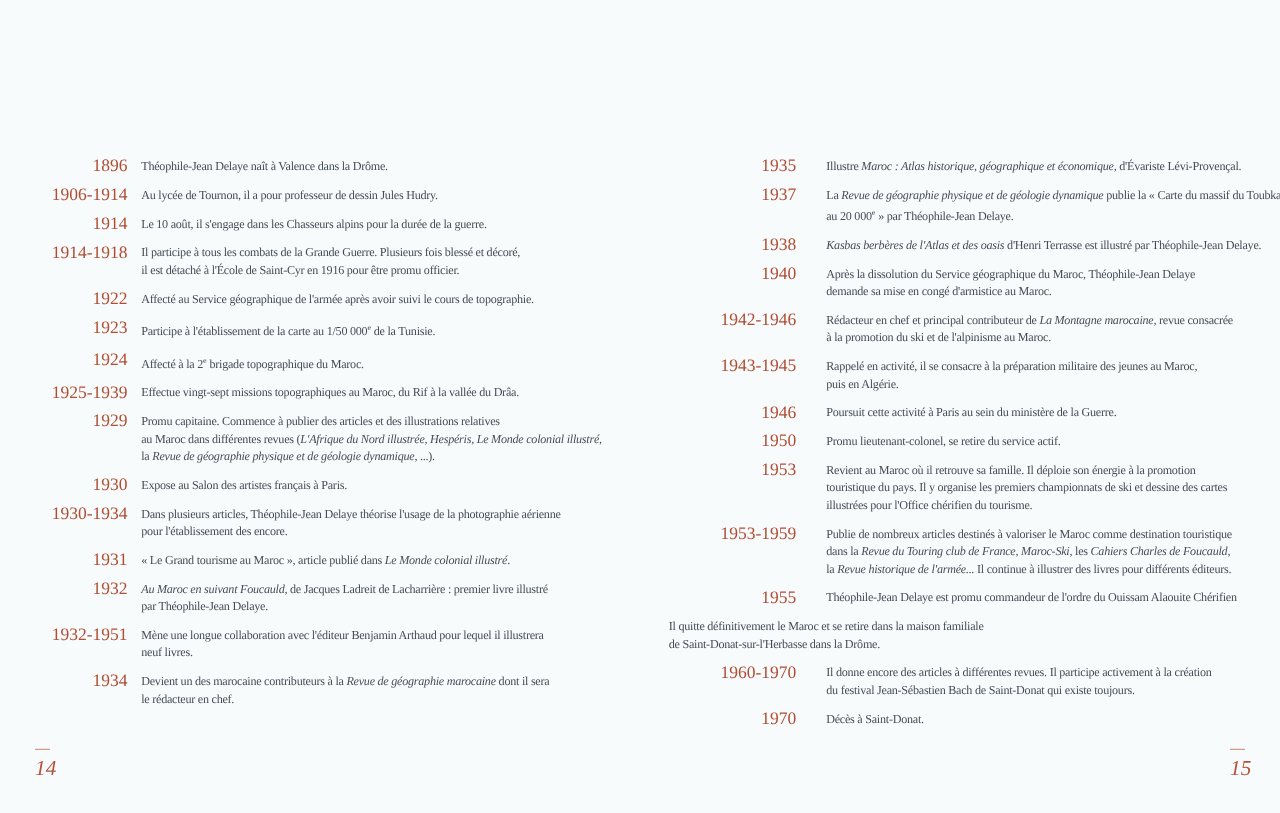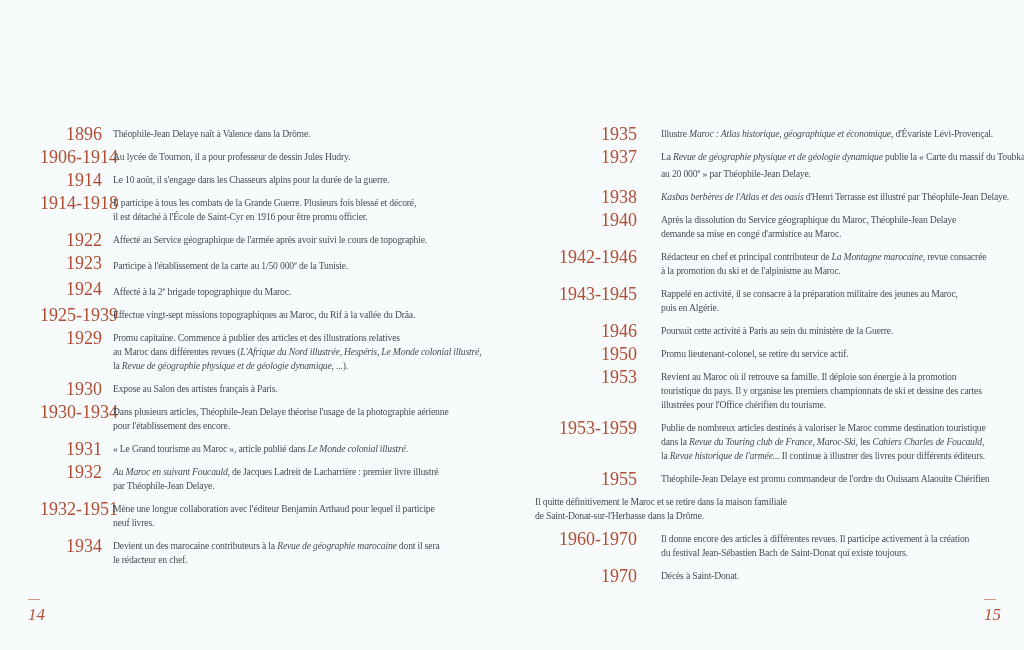--- a/index.html
+++ b/index.html
@@ -30,21 +30,21 @@
     display: grid;
     grid-template-columns: 62px 1fr;
     column-gap: 11px;
     margin-bottom: 9px;
   }
   .timeline.right .entry { grid-template-columns: 102px 1fr; column-gap: 24px; }
 
   .entry-year {
     text-align: right;
     color: #b04d33;
-    font-size: 18px;
+    font-size: 14px;
     line-height: 14px;
     white-space: nowrap;
   }
   .entry-desc {
     color: #454e57;
     font-size: 9.7px;
     line-height: 14px;
     letter-spacing: -0.2px;
     white-space: nowrap;
   }
@@ -121,21 +121,21 @@
       <div class="entry">
     <span class="entry-year">1931</span>
     <span class="entry-desc"><span>« Le Grand tourisme au Maroc », article publié dans </span><em>Le Monde colonial illustré</em><span>.</span></span>
   </div>
       <div class="entry">
     <span class="entry-year">1932</span>
     <span class="entry-desc"><em>Au Maroc en suivant Foucauld,</em><span> de Jacques Ladreit de Lacharrière : premier livre illustré</span><br><span>par Théophile-Jean Delaye.</span></span>
   </div>
       <div class="entry">
     <span class="entry-year">1932-1951</span>
-    <span class="entry-desc"><span>Mène une longue collaboration avec l'éditeur Benjamin Arthaud pour lequel il participe</span><br><span>neuf livres.</span></span>
+    <span class="entry-desc"><span>Mène une longue collaboration avec l'éditeur Benjamin Arthaud pour lequel il illustrera</span><br><span>neuf livres.</span></span>
   </div>
       <div class="entry">
     <span class="entry-year">1934</span>
     <span class="entry-desc"><span>Devient un des marocaine contributeurs à la </span><em>Revue de géographie marocaine</em><span> dont il sera</span><br><span>le rédacteur en chef.</span></span>
   </div>
     </div>
 
   <div class="timeline right" id="right-entries">
       <div class="entry">
     <span class="entry-year">1935</span>

